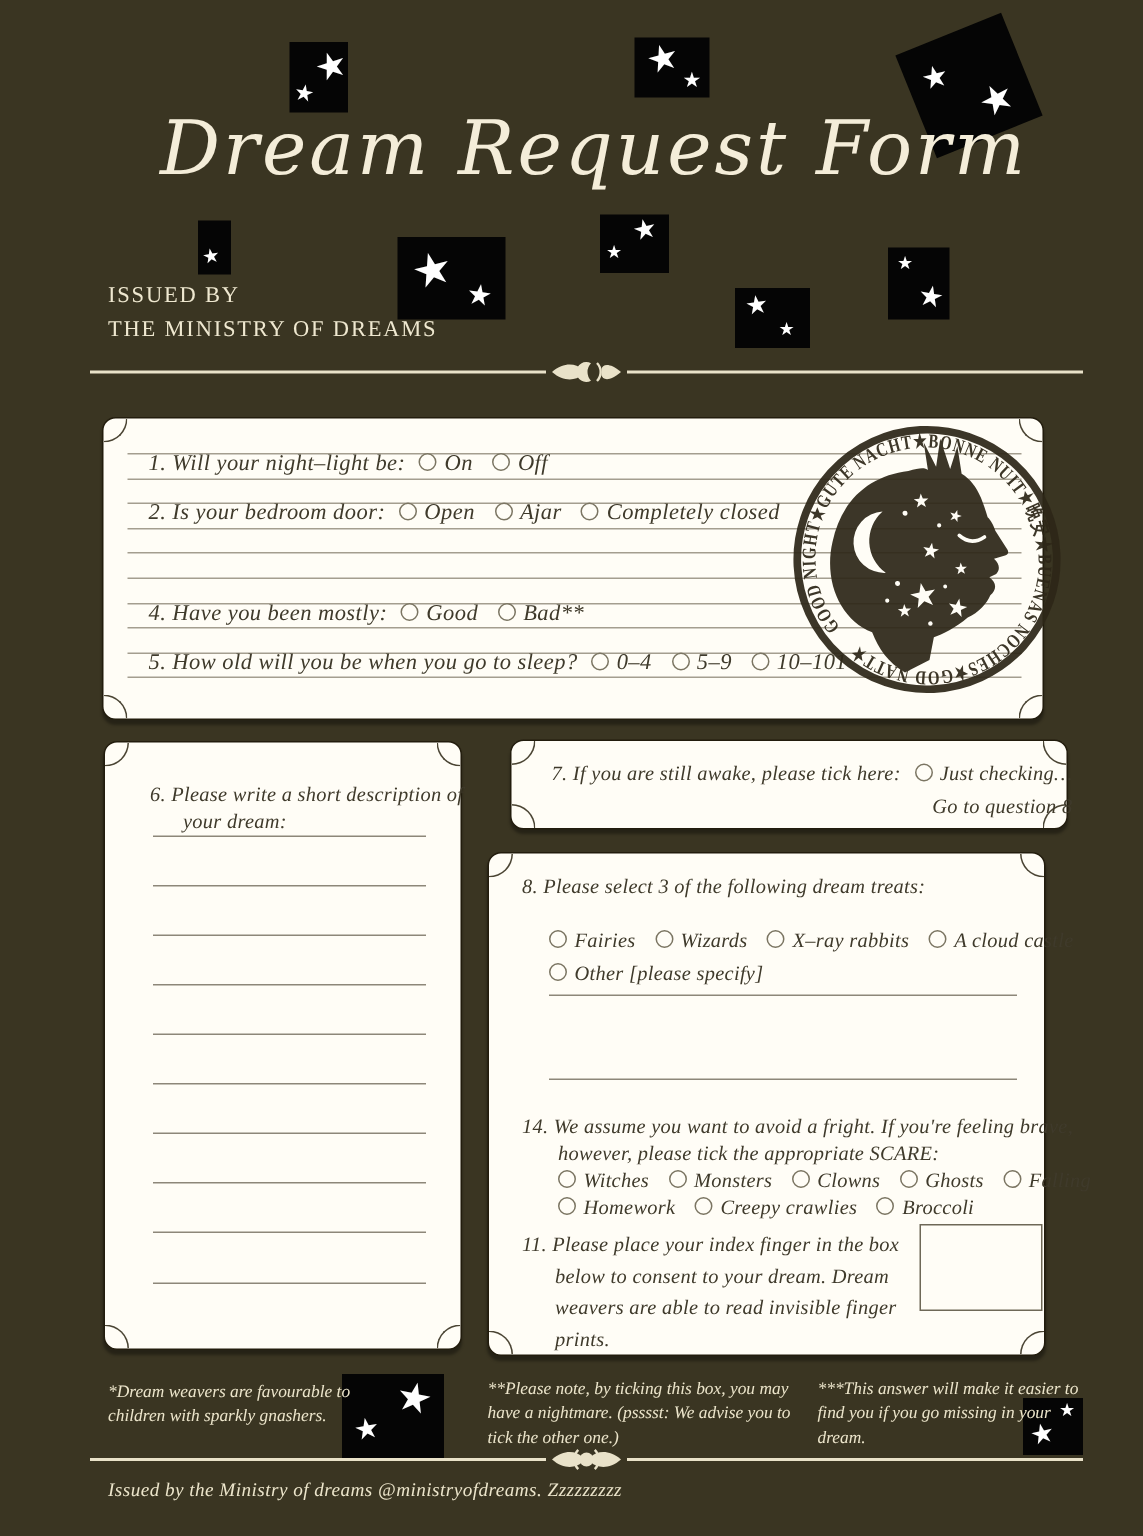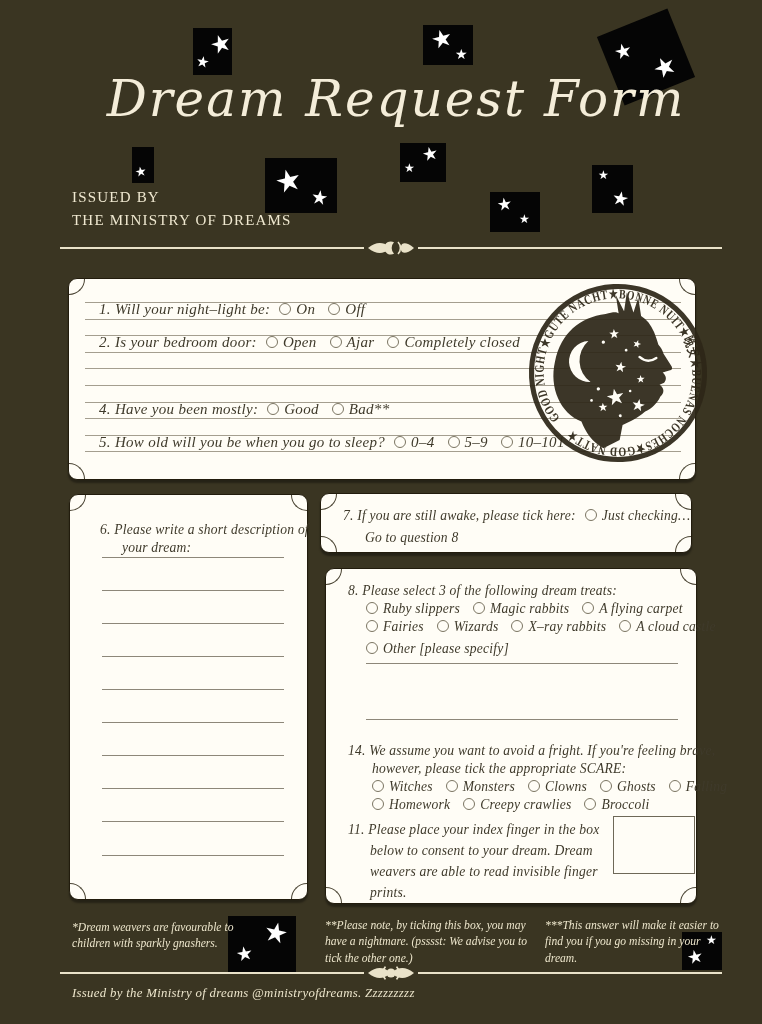--- a/index.html
+++ b/index.html
@@ -182,40 +182,37 @@
   <div class="wline" style="left:32px;width:182px;top:128px;"></div>
   <div class="wline" style="left:32px;width:182px;top:161px;"></div>
   <div class="wline" style="left:32px;width:182px;top:194px;"></div>
   <div class="wline" style="left:32px;width:182px;top:227px;"></div>
   <div class="wline" style="left:32px;width:182px;top:260px;"></div>
   <div class="wline" style="left:32px;width:182px;top:293px;"></div>
   <div class="wline" style="left:32px;width:182px;top:326px;"></div>
   <div class="wline" style="left:32px;width:182px;top:360px;"></div>
 </div>
 
-<div class="panel" style="left:320px;top:493px;width:370px;height:58px;">
+<div class="panel" style="left:340px;top:493px;width:370px;height:58px;text-align:right;">
   <i class="curl tl"></i>
     <i class="curl tr"></i>
     <i class="curl bl"></i>
     <i class="curl br"></i>
   <div class="qs hang" style="position:absolute;left:22px;top:11px;width:330px;line-height:1.6;">
     <span>7. If you are still awake, please tick here:</span><span class="radio first"></span><span>Just checking… Go to question 8</span>
   </div>
 </div>
 
 <div class="panel" style="left:325px;top:568px;width:370px;height:334px;">
   <i class="curl tl"></i>
     <i class="curl tr"></i>
     <i class="curl bl"></i>
     <i class="curl br"></i>
 
   <div class="qs" style="position:absolute;left:22px;top:14px;white-space:nowrap;">8. Please select 3 of the following dream treats:</div>
-  <div class="optrow qs" style="left:40px;top:32px;">
-    <span class="radio"></span><span class="lbl">Ruby slippers</span><span class="radio"></span><span class="lbl">Magic rabbits</span><span class="radio"></span><span class="lbl">A flying carpet</span>
-  </div>
   <div class="optrow qs" style="left:40px;top:50px;">
     <span class="radio"></span><span class="lbl">Fairies</span><span class="radio"></span><span class="lbl">Wizards</span><span class="radio"></span><span class="lbl">X–ray rabbits</span><span class="radio"></span><span class="lbl">A cloud castle</span>
   </div>
   <div class="optrow qs" style="left:40px;top:72px;">
     <span class="radio"></span><span class="lbl">Other [please specify]</span>
   </div>
   <div class="wline" style="left:40px;width:312px;top:94px;"></div>
 
   <div class="wline" style="left:40px;width:312px;top:150px;"></div>
 

